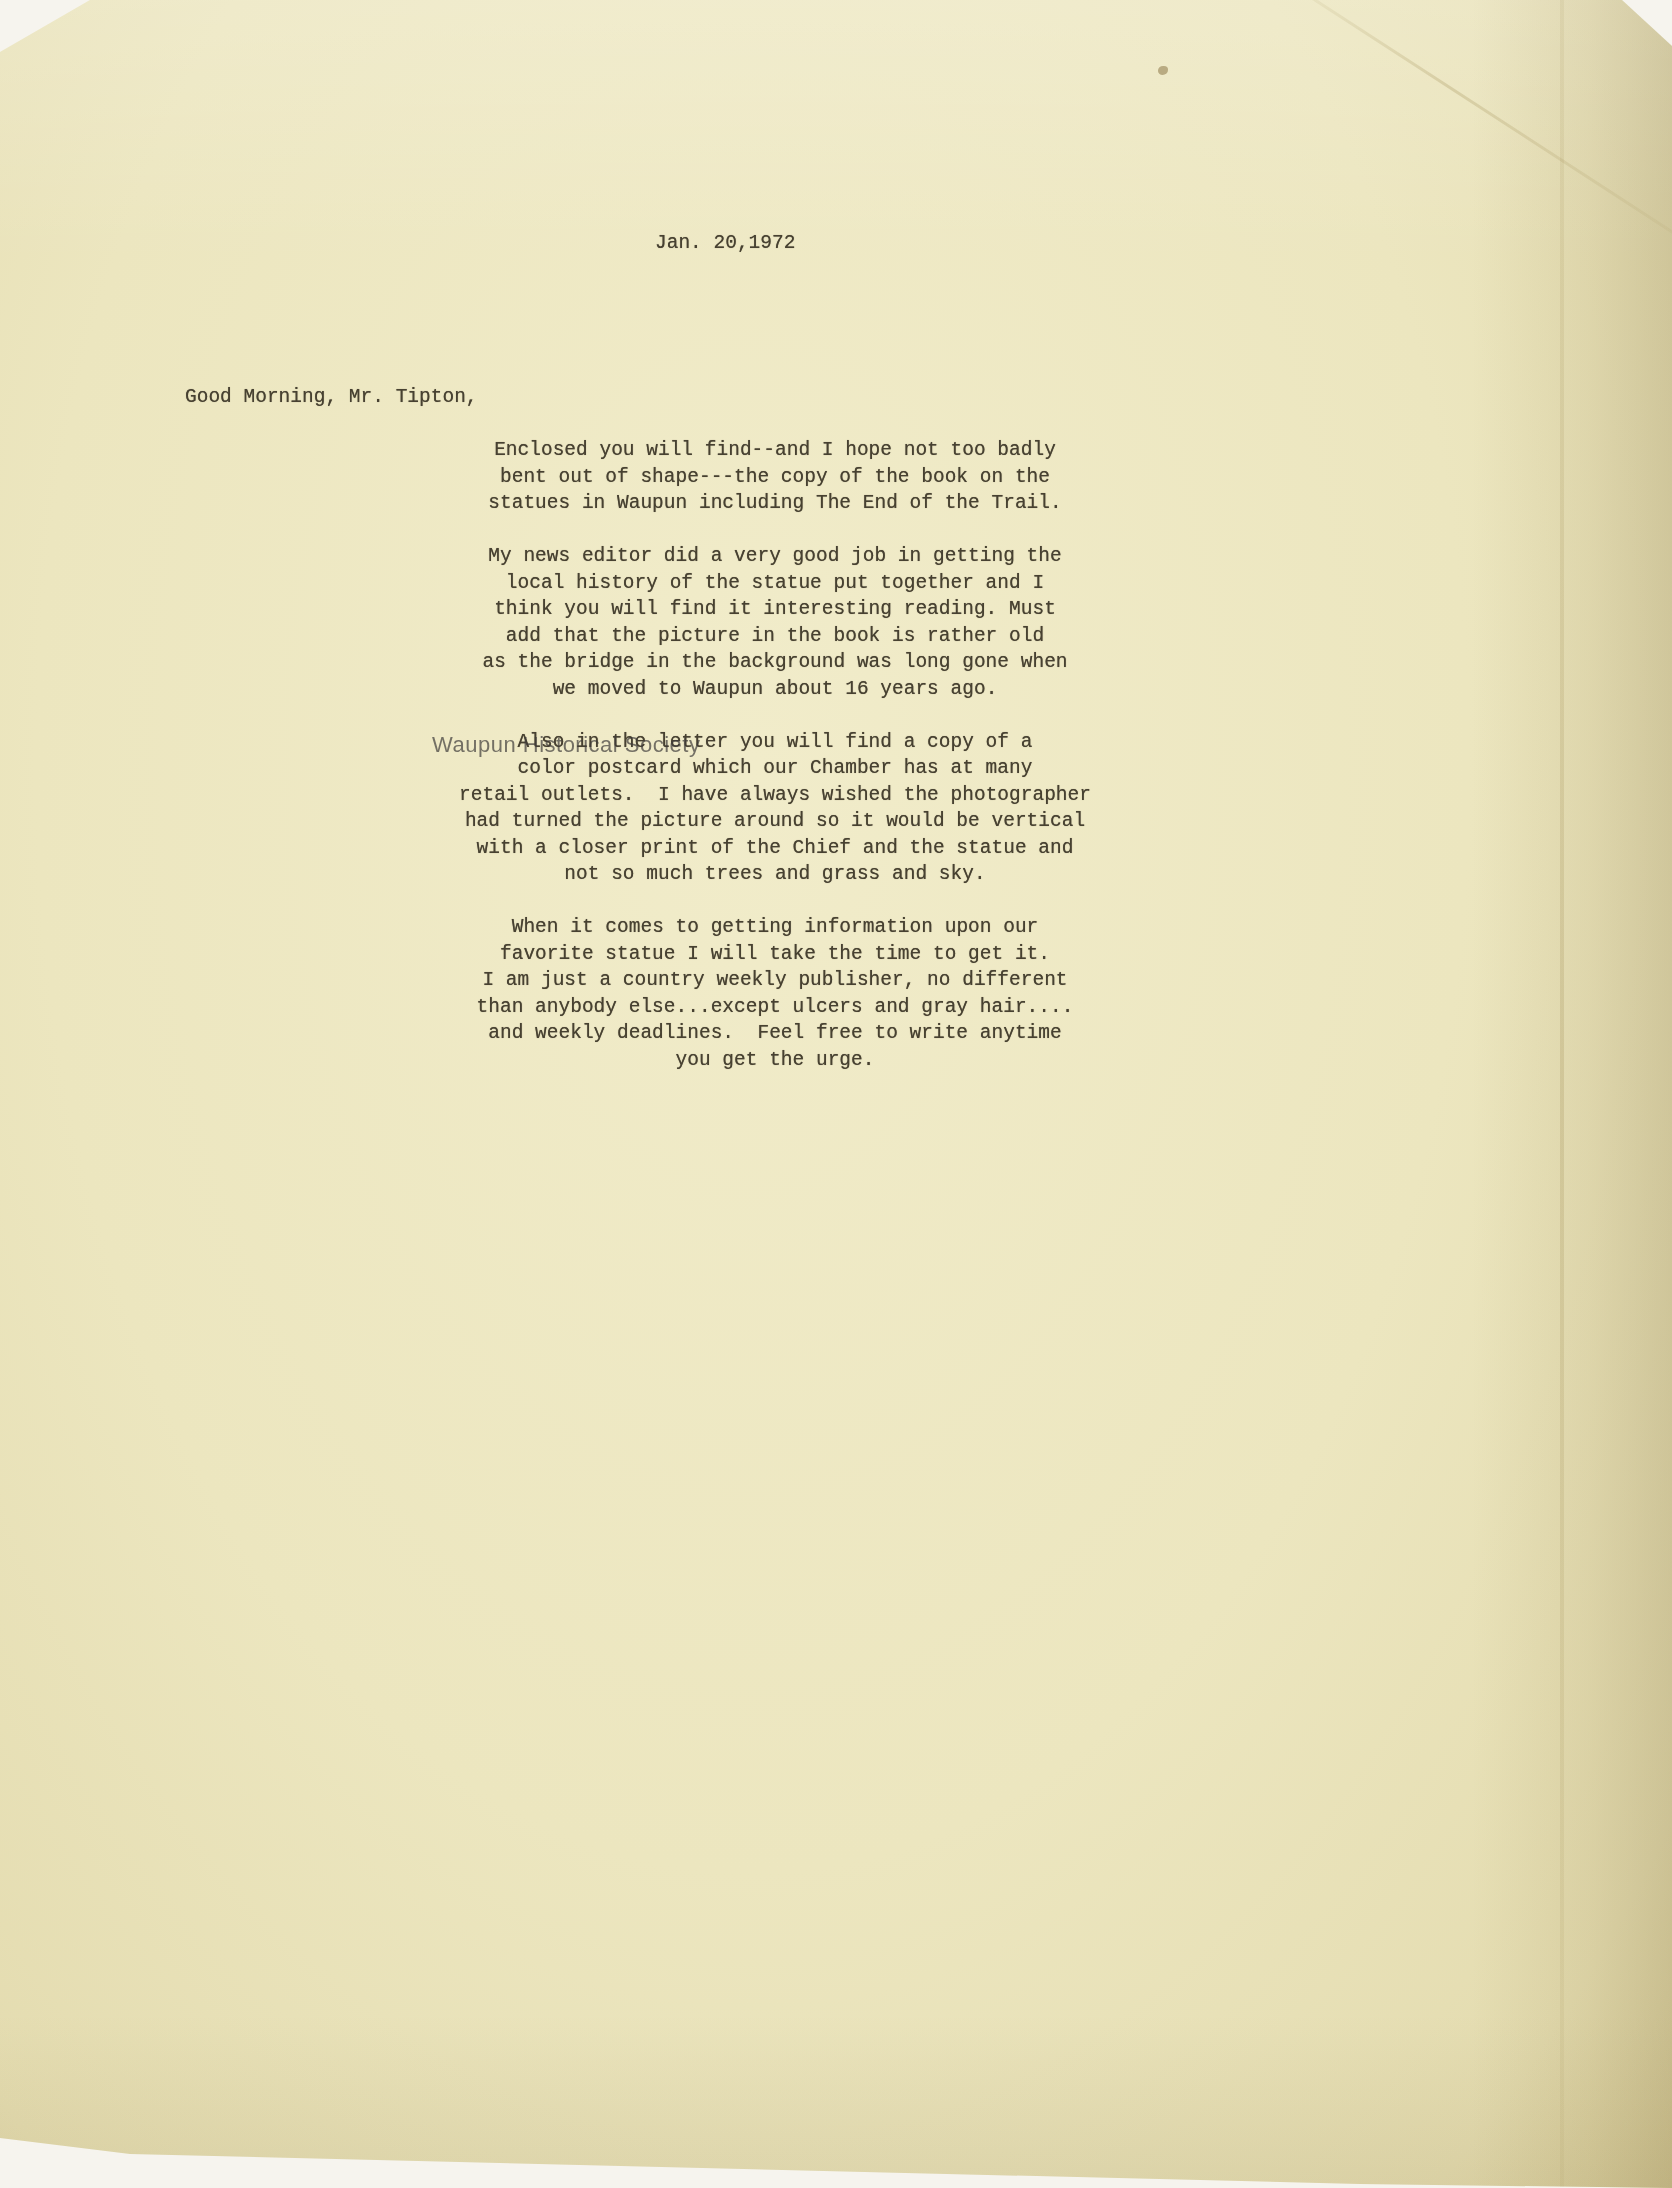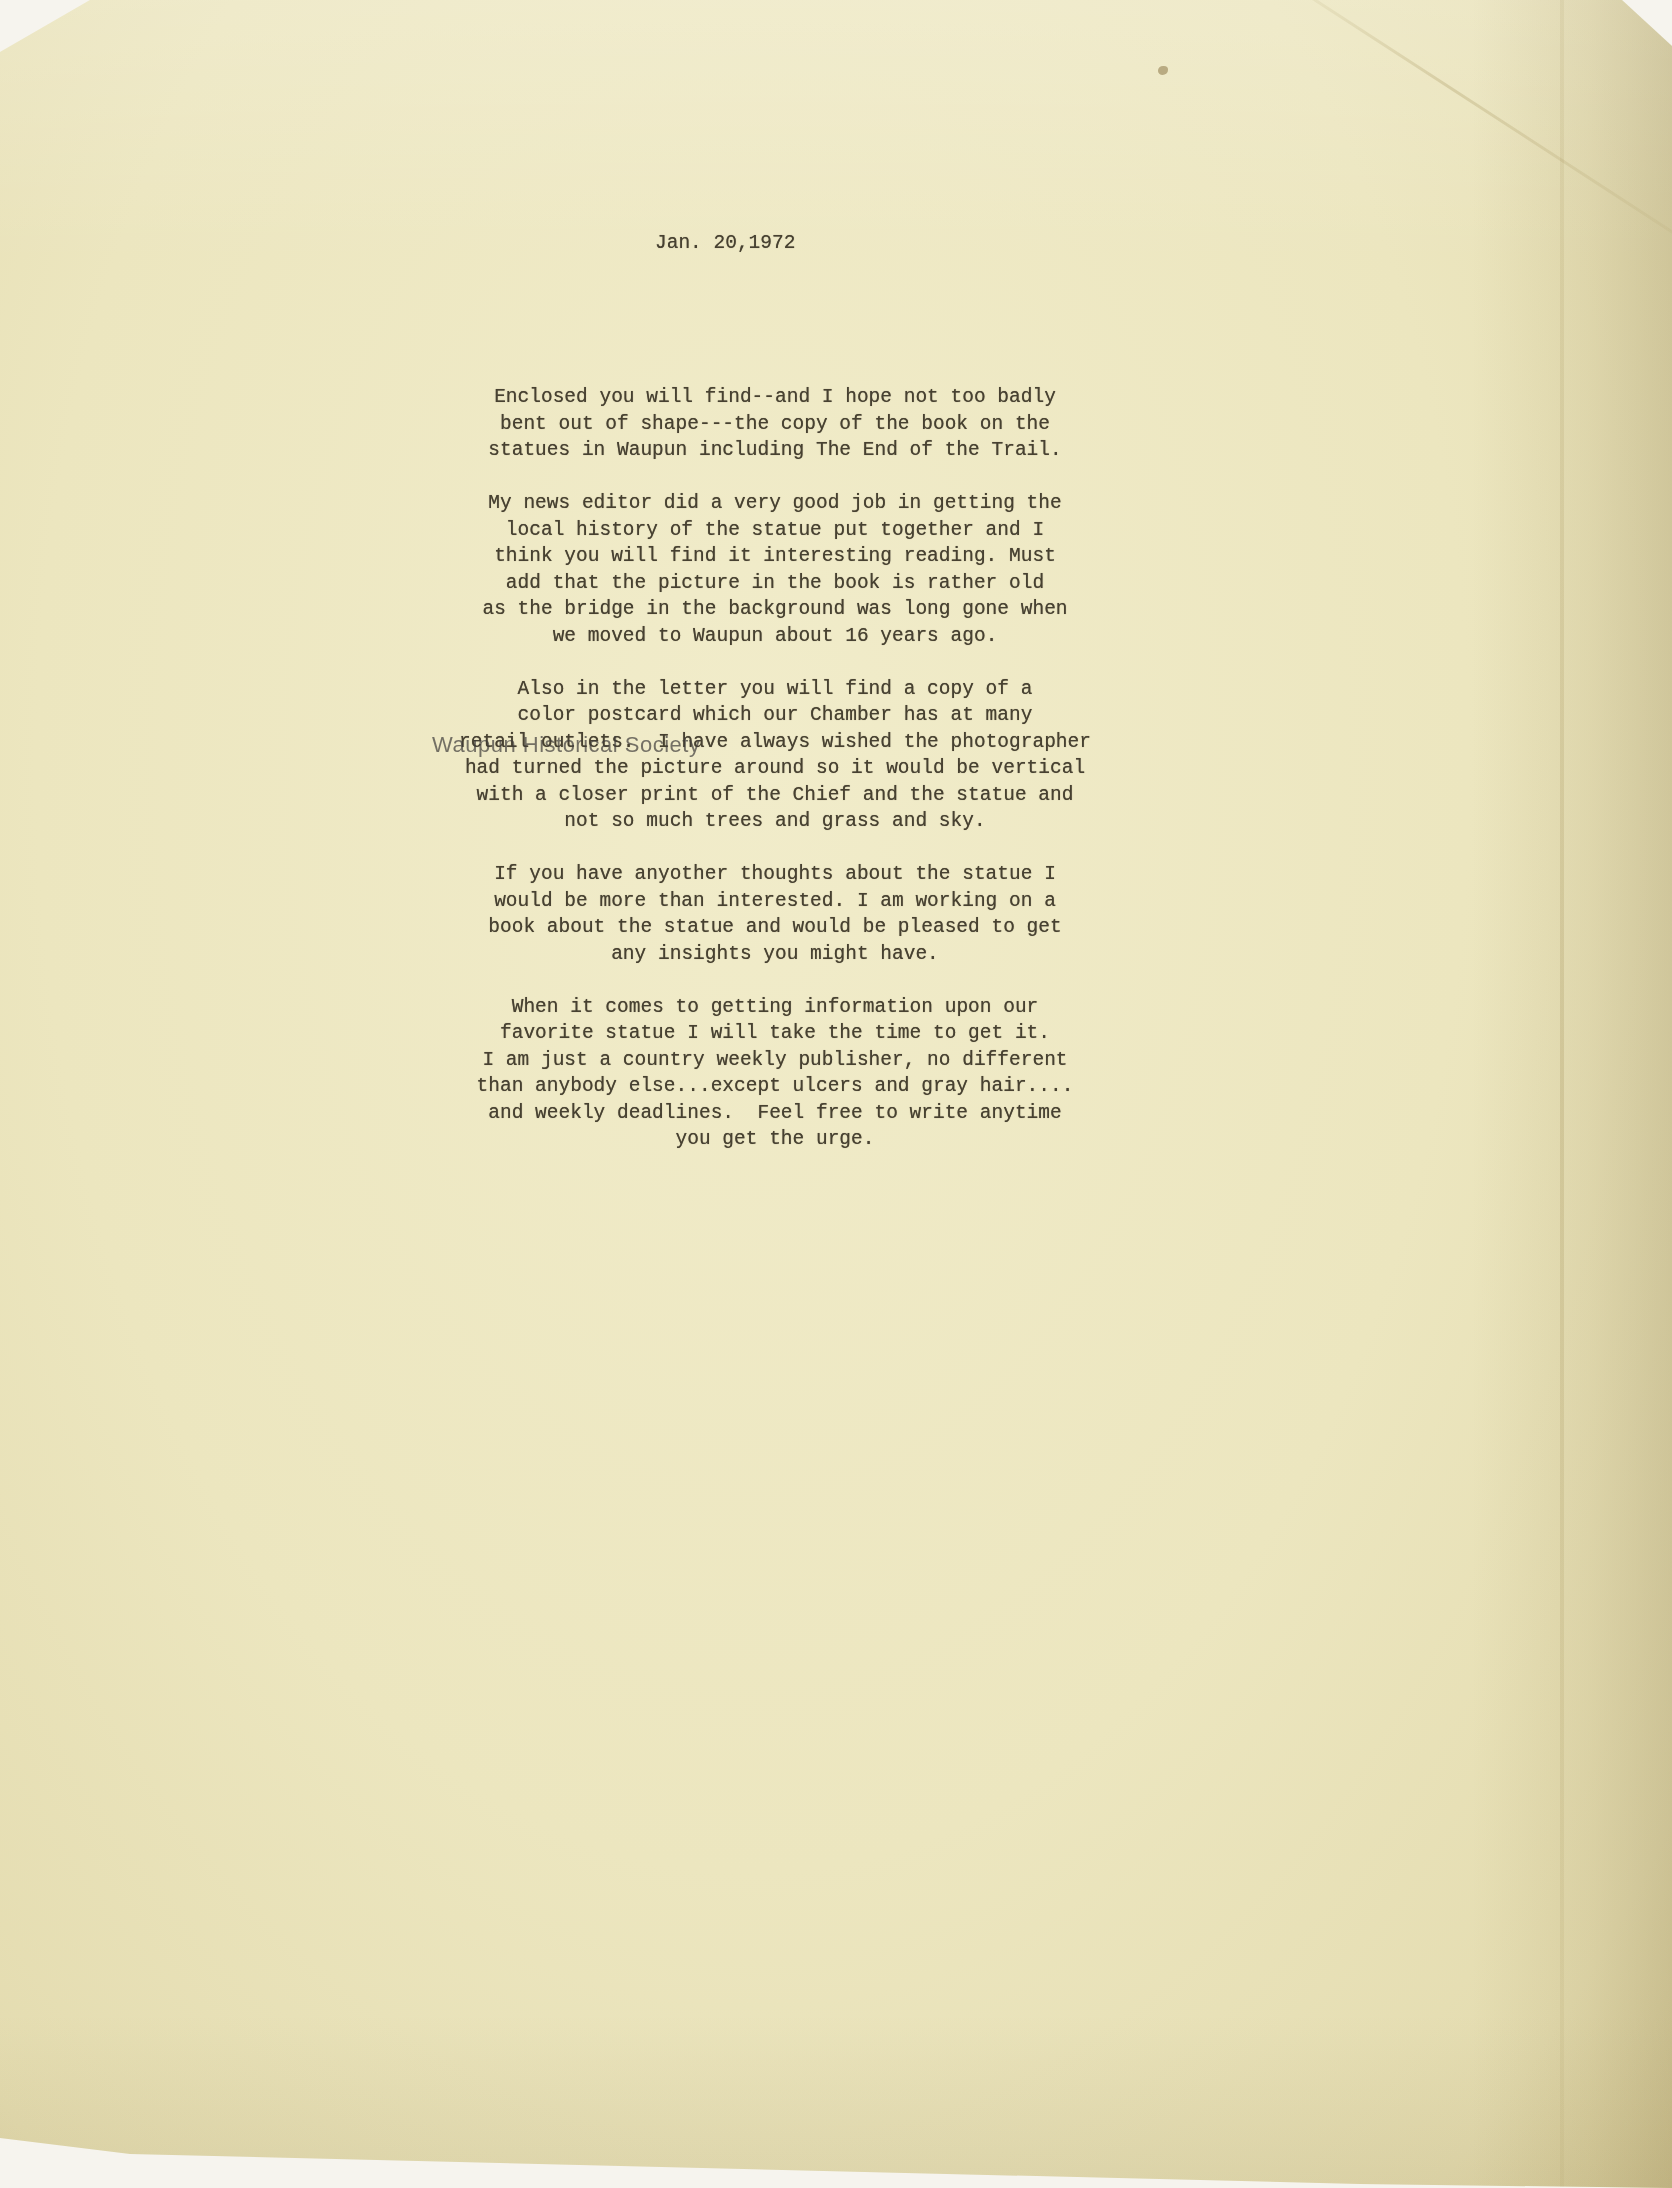--- a/index.html
+++ b/index.html
@@ -112,43 +112,40 @@
 <div class="scan">
   <div class="paper">
 
     <div class="crease-topright"></div>
     <div class="crease-vertical"></div>
     <div class="speck"></div>
 
     <div class="date-line">Jan. 20,1972</div>
 
     <div class="letter-body">
+      <div class="salutation">Good Morning, Mr. Tipton,</div>
 
       <p class="para">Enclosed you will find--and I hope not too badly
 bent out of shape---the copy of the book on the
 statues in Waupun including The End of the Trail.</p>
 
       <p class="para">My news editor did a very good job in getting the
 local history of the statue put together and I
 think you will find it interesting reading. Must
 add that the picture in the book is rather old
 as the bridge in the background was long gone when
 we moved to Waupun about 16 years ago.</p>
 
       <p class="para">Also in the letter you will find a copy of a
 color postcard which our Chamber has at many
 retail outlets.  I have always wished the photographer
 had turned the picture around so it would be vertical
 with a closer print of the Chief and the statue and
 not so much trees and grass and sky.</p>
 
-      <p class="para">If you have anyother thoughts about the statue I
-would be more than interested. I am working on a
-book about the statue and would be pleased to get
-any insights you might have.</p>
 
       <p class="para">When it comes to getting information upon our
 favorite statue I will take the time to get it.
 I am just a country weekly publisher, no different
 than anybody else...except ulcers and gray hair....
 and weekly deadlines.  Feel free to write anytime
 you get the urge.</p>
 
 
     </div>

